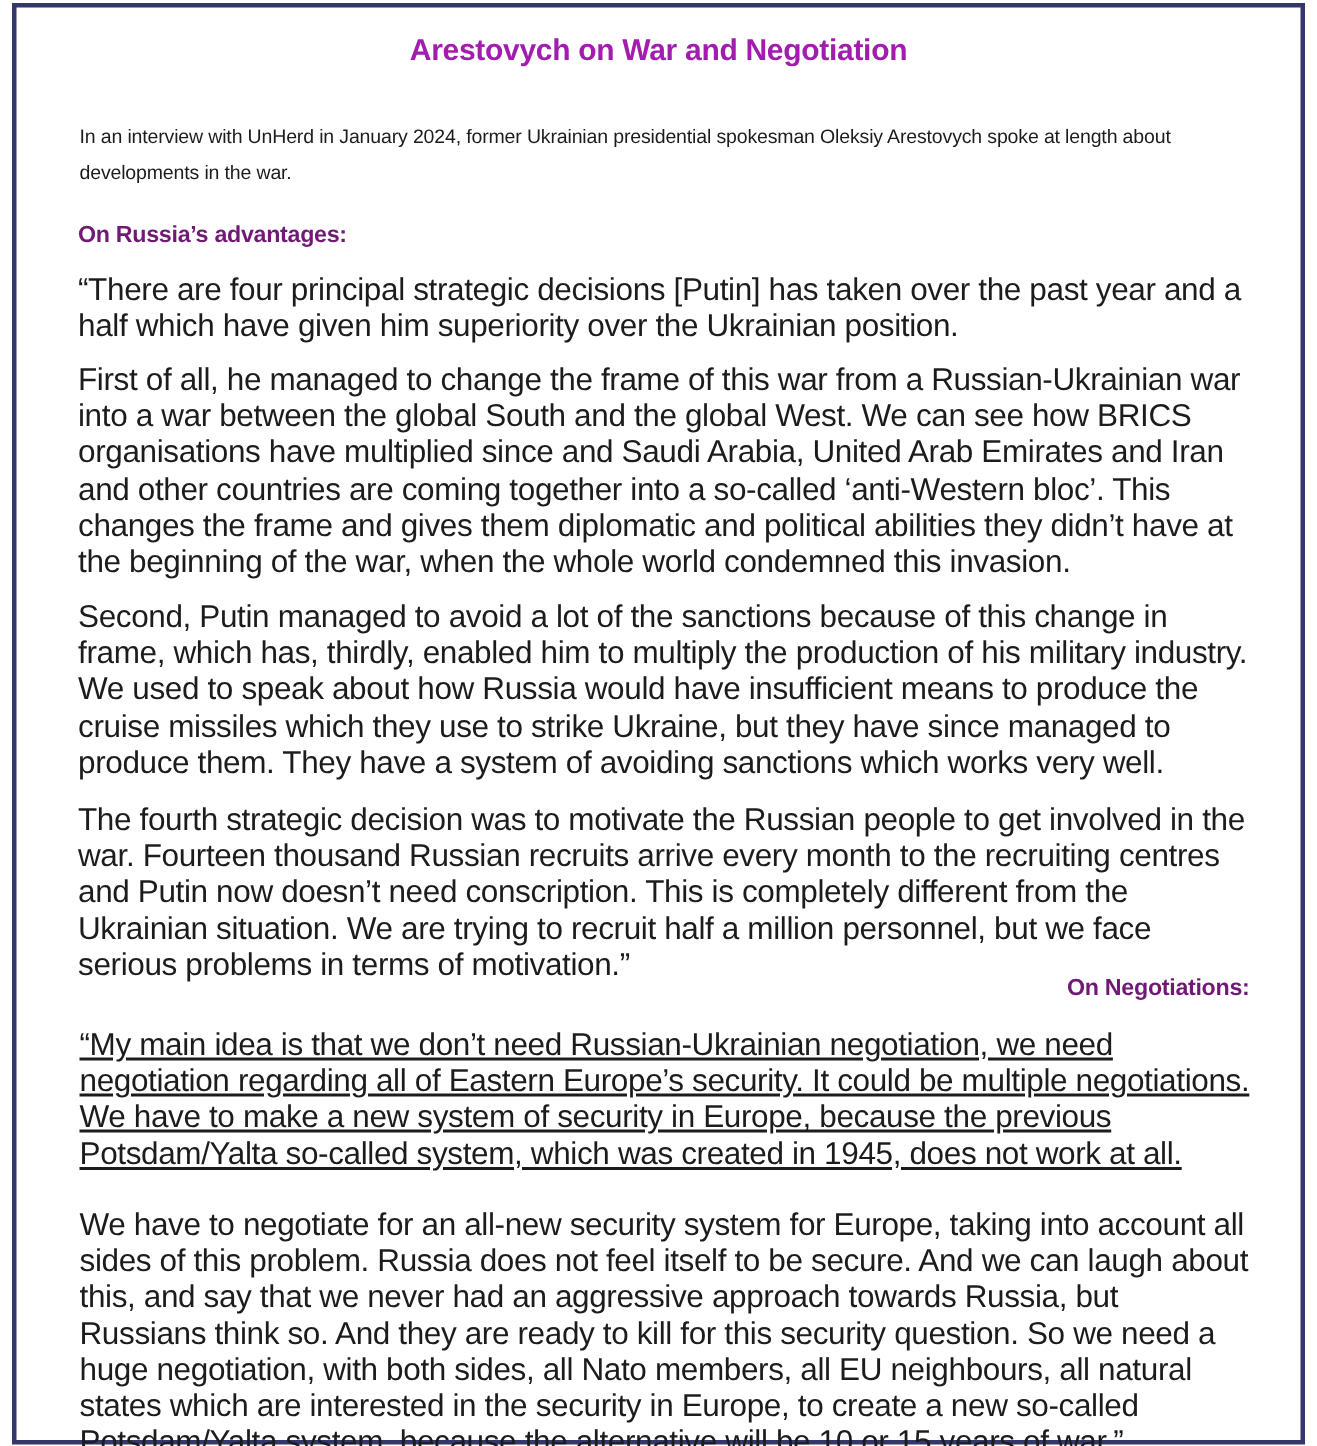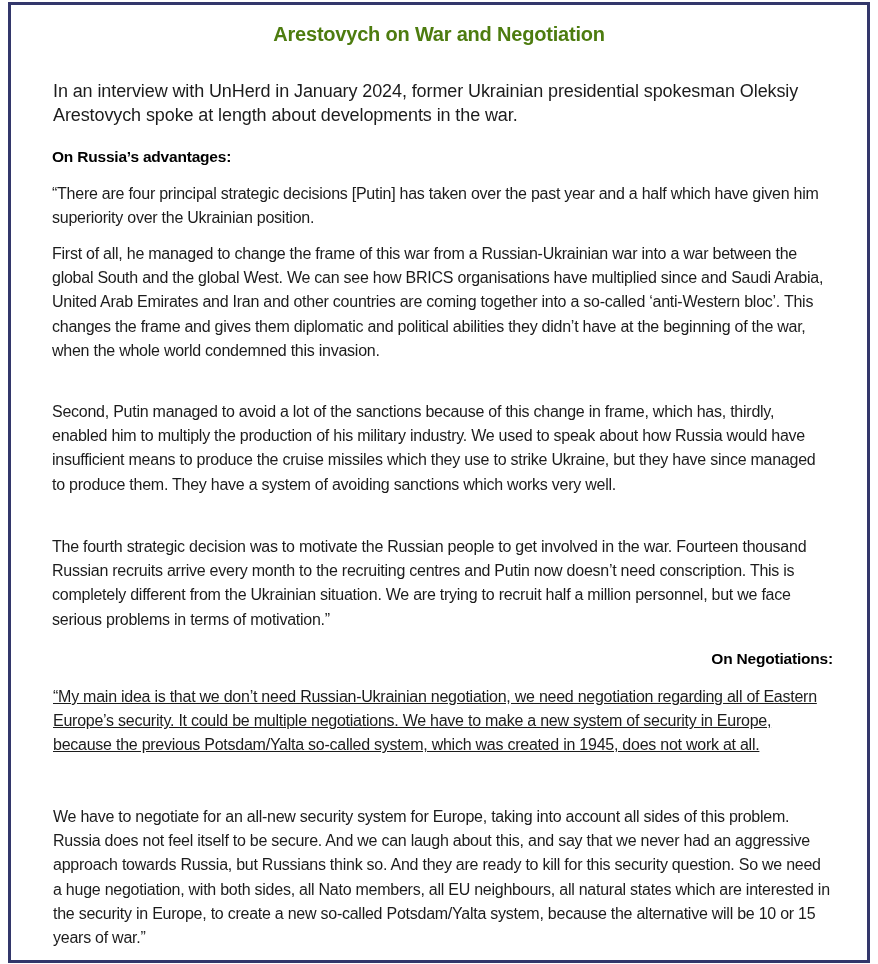--- a/index.html
+++ b/index.html
@@ -27,42 +27,42 @@
     }
     .title {
       position: absolute;
       left: 0;
       right: 0;
       top: 18px;
       text-align: center;
       font-weight: bold;
       font-size: 20px;
       letter-spacing: -0.2px;
-      color: #4d7c0f;
+      color: #a21caf;
     }
     .block {
       position: absolute;
       left: 41px;
       width: 780px;
-      font-size: 16px;
+      font-size: 21px;
       line-height: 24.2px;
       letter-spacing: -0.25px;
       color: #1c1c1c;
     }
     .intro {
-      font-size: 18px;
+      font-size: 13px;
       line-height: 24px;
       letter-spacing: -0.1px;
       left: 42px;
       width: 800px;
     }
     .heading {
       font-weight: bold;
       font-size: 15.5px;
-      color: #000000;
+      color: #701a75;
       letter-spacing: -0.2px;
     }
   </style>
 </head>
 <body>
 
 <div class="frame">
   <div class="title">Arestovych on War and Negotiation</div>
 
   <div class="block intro" style="top:74px;">In an interview with UnHerd in January 2024, former Ukrainian presidential spokesman Oleksiy Arestovych spoke at length about developments in the war.</div>

